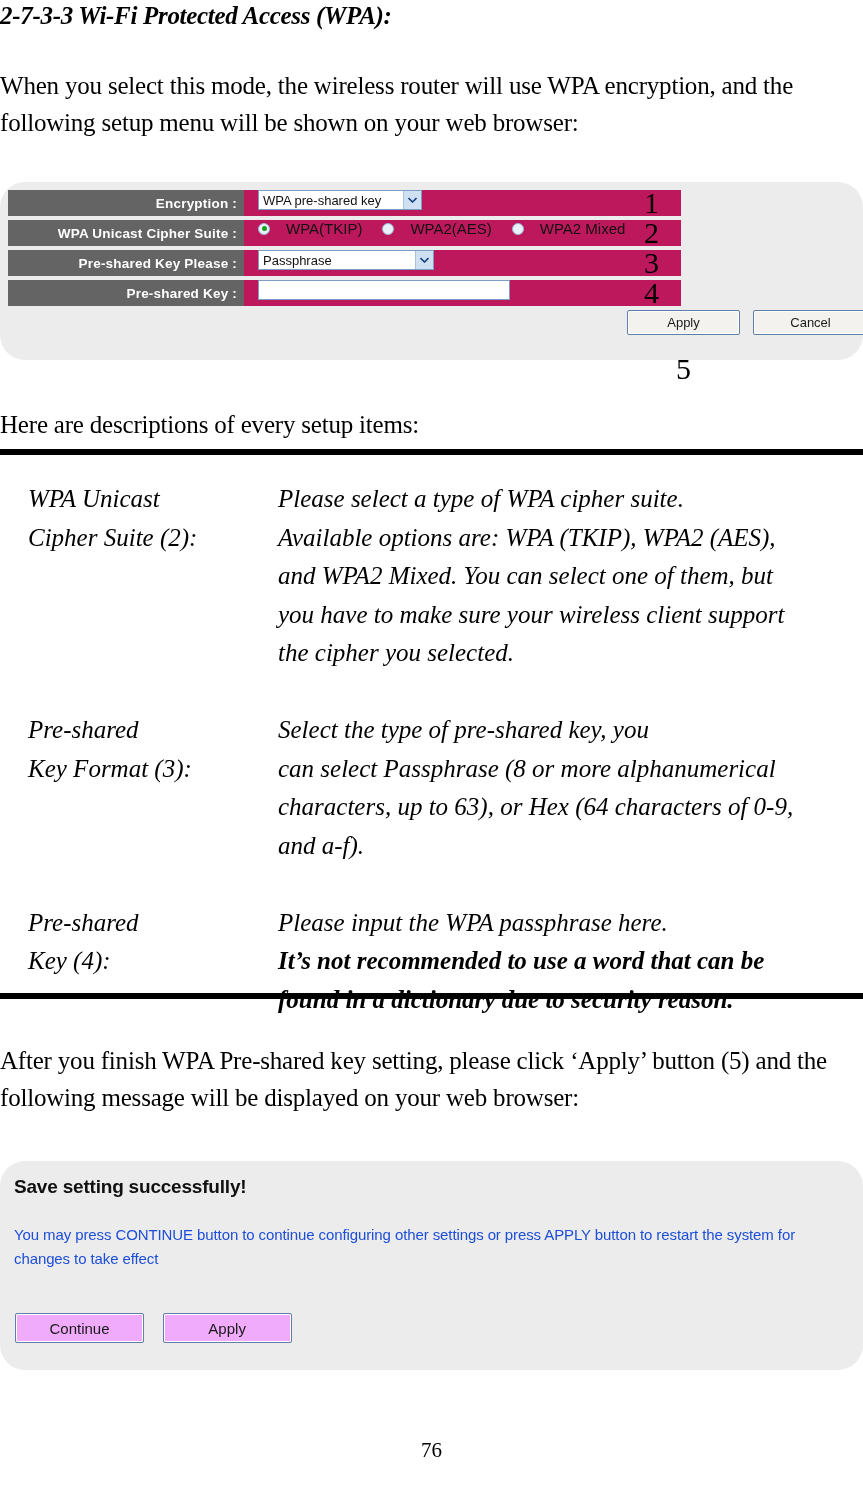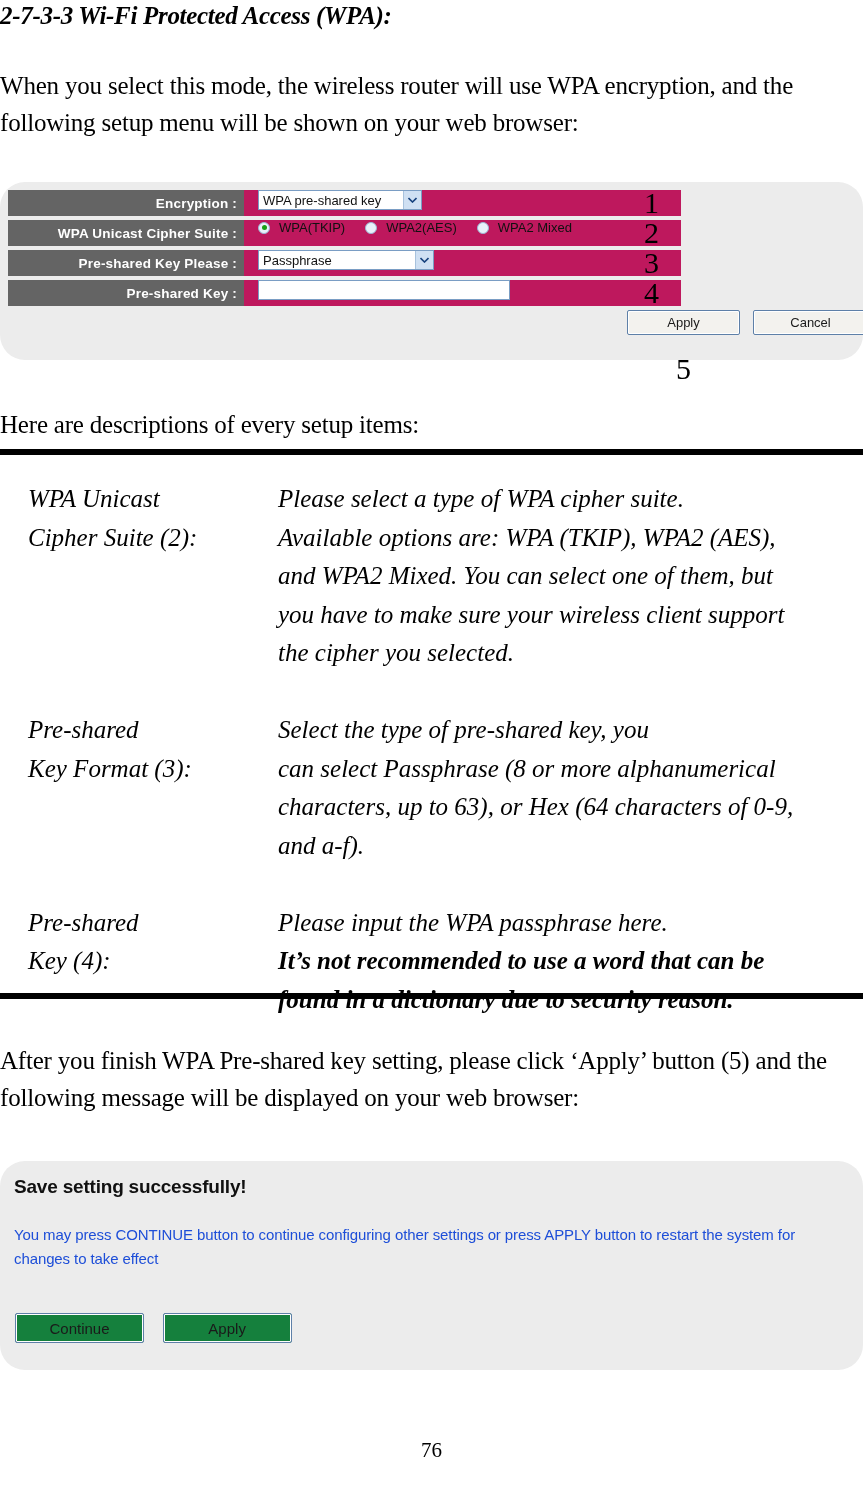--- a/index.html
+++ b/index.html
@@ -173,21 +173,21 @@
     align-items: center;
     justify-content: center;
     flex: 0 0 17px;
   }
   .sel .sel-arrow svg { display: block; }
   #sel-encryption { width: 164px; }
   #sel-keyformat  { width: 176px; }
 
   
   .radio-group { display: flex; align-items: center; gap: 20px; }
-  .radio-item { display: inline-flex; align-items: center; gap: 9px; font-size: 13px; color: #111; }
+  .radio-item { display: inline-flex; align-items: center; gap: 16px; font-size: 15px; color: #111; }
   .radio-dot {
     width: 12px; height: 12px;
     border-radius: 50%;
     background: #e9f1fa;
     border: 1px solid #9bb7d4;
     box-sizing: border-box;
     display: inline-block;
     position: relative;
     flex: 0 0 12px;
   }
@@ -276,21 +276,21 @@
   #result-btns {
     position: absolute;
     left: 15px;
     top: 152px;
   }
   .res-btn {
     display: inline-flex;
     align-items: center;
     justify-content: center;
     height: 30px;
-    background: #15803d;
+    background: #f0abfc;
     border: 1px solid #5e80a8;
     border-radius: 2px;
     box-shadow: inset 0 0 0 1px #ffffff;
     box-sizing: border-box;
     font-size: 15px;
     color: #1a1a1a;
     cursor: pointer;
     margin-right: 15px;
     vertical-align: top;
   }

